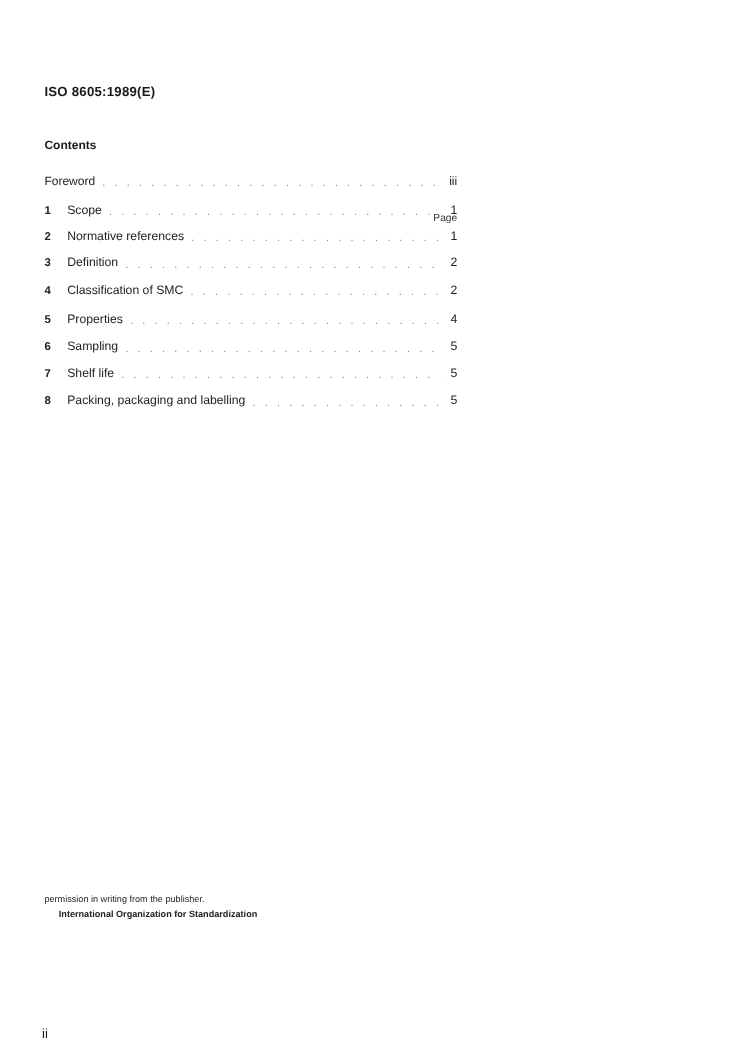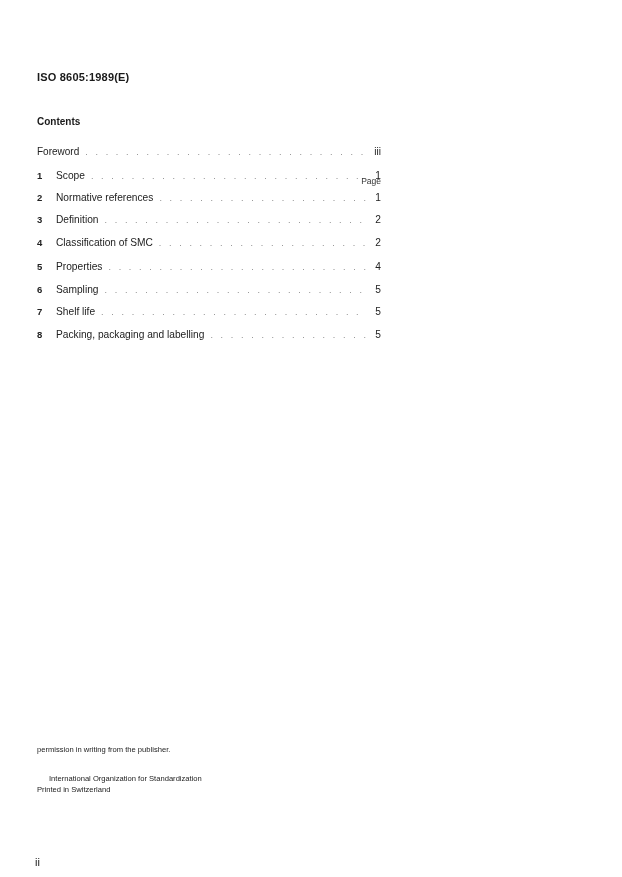--- a/index.html
+++ b/index.html
@@ -97,17 +97,16 @@
   <div class="row" style="top:183px;">
     <span class="num">8</span>
     <span class="label">Packing, packaging and labelling</span>
     <span class="dots">. . . . . . . . . . . . . . . . . . . . . . . . . . . . . . . . . . . . . . . . . . . . . . . . . . . . . . . .</span>
     <span class="pg">5</span>
   </div>
 </div>
 
 <div class="foot">
   <div>permission in writing from the publisher.</div>
-  <div class="indent" style="margin-top:19px;">International Organization for Standardization</div>
-  <div style="margin-top:2px;">Printed in Switzerland</div>
+  <div class="indent" style="margin-top:2px;font-weight:bold;">International Organization for Standardization</div>
 </div>
 
 <div class="folio">ii</div>
 
 </body></html>

